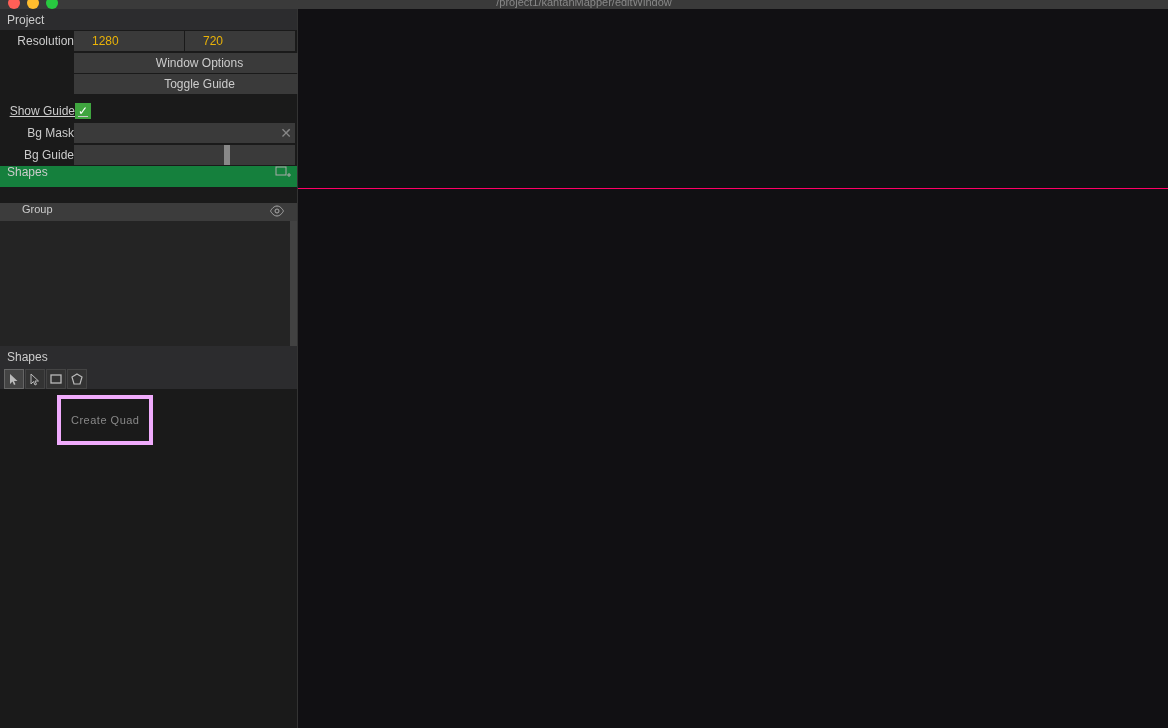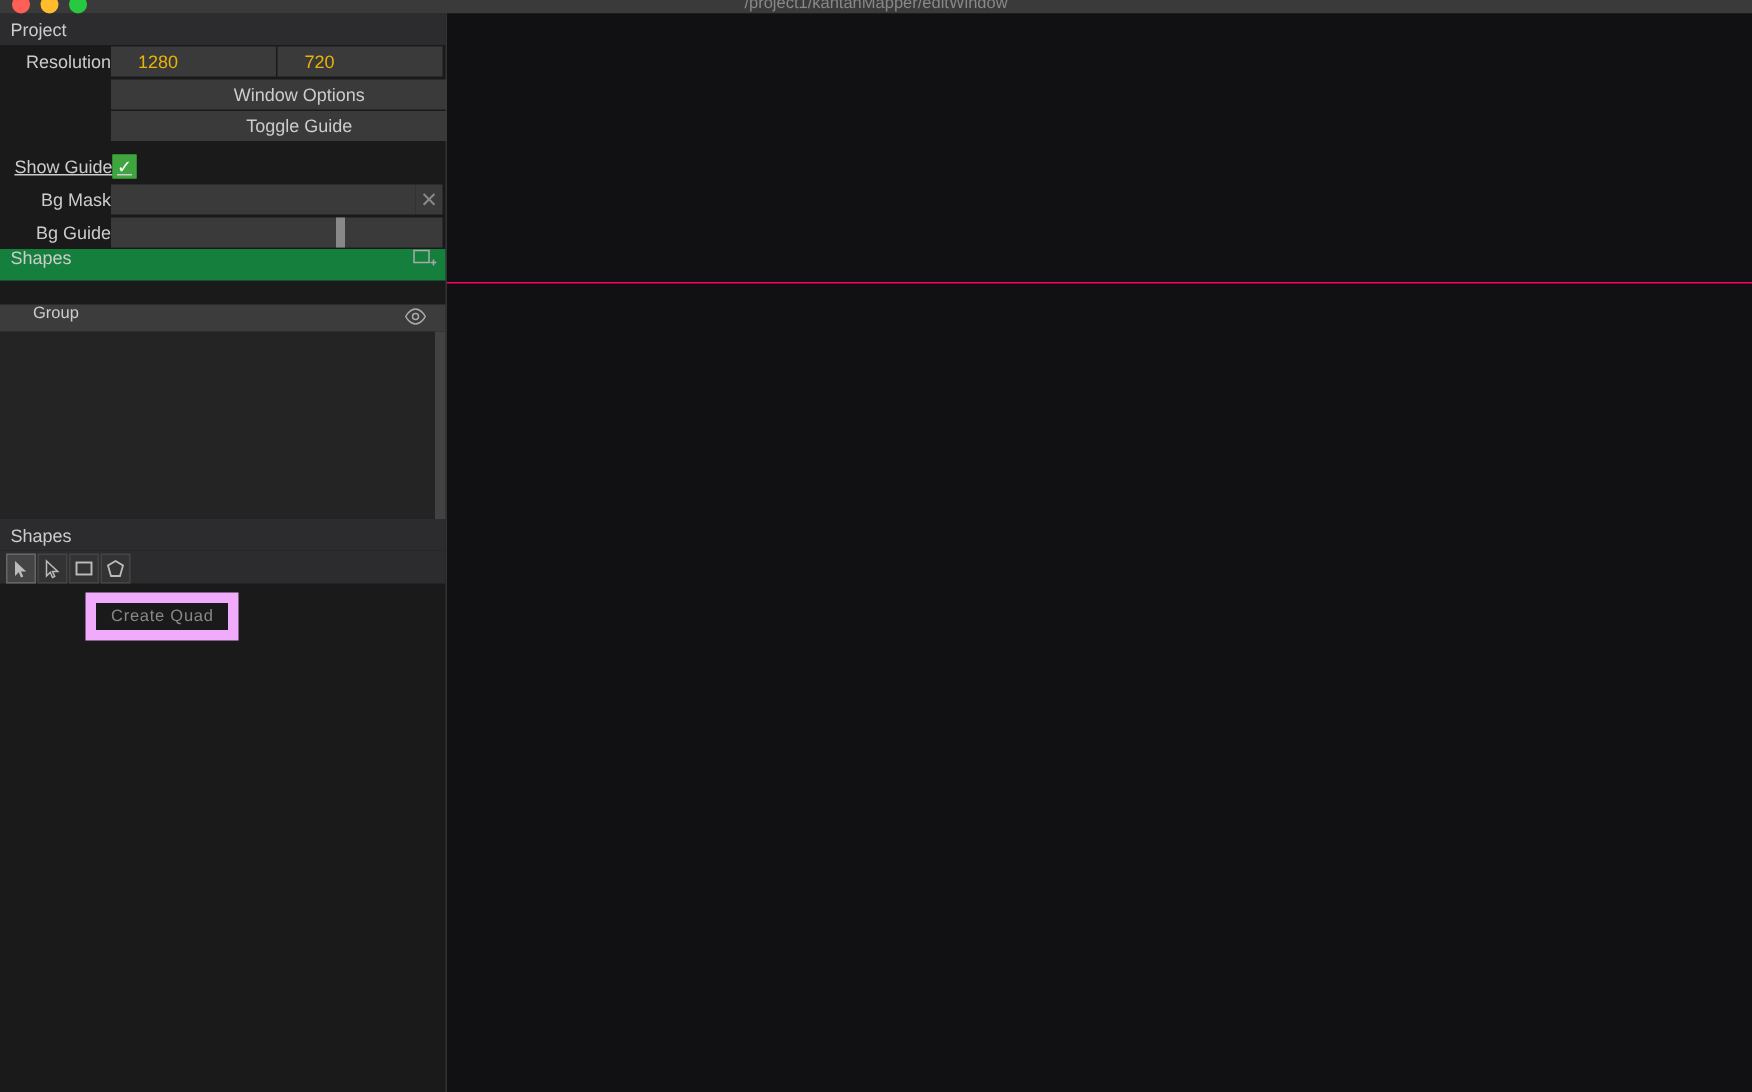--- a/index.html
+++ b/index.html
@@ -42,21 +42,21 @@
 .eye-icon-wrap { position: absolute; right: 12px; top: 2px; }
 
 .shapes-list { height: 125px; background: #242424; border-right: 7px solid #424242; }
 
 .tools-header { background: #2c2c2e; padding: 4px 7px; height: 21px; display: flex; align-items: center; }
 .tool-row { display: flex; height: 22px; padding: 2px 4px; gap: 1px; background: #2c2c2e; }
 .tool-btn { width: 20px; height: 20px; background: #333; border: 1px solid #444; display: flex; align-items: center; justify-content: center; cursor: pointer; }
 .tool-btn.active { background: #444; border-color: #666; }
 
 .create-btn-row { padding: 6px 0 0 57px; }
-.create-btn { background: transparent; border: 7px solid #f0abfc; color: #888; font-size: 11px; padding: 3px 10px; cursor: pointer; letter-spacing: 0.5px; }
+.create-btn { background: transparent; border: 4px solid #f0abfc; color: #888; font-size: 11px; padding: 15px 10px; cursor: pointer; letter-spacing: 0.5px; }
 
 .canvas { flex: 1; background: #111013; position: relative; }
 .canvas-area { position: absolute; inset: 0; }
 .guide-h { position: absolute; left: 0; right: 0; height: 1px; background: #ff0066; top: 179px; }
 
 svg { display: block; }
 </style>
 </head>
 <body>
 

